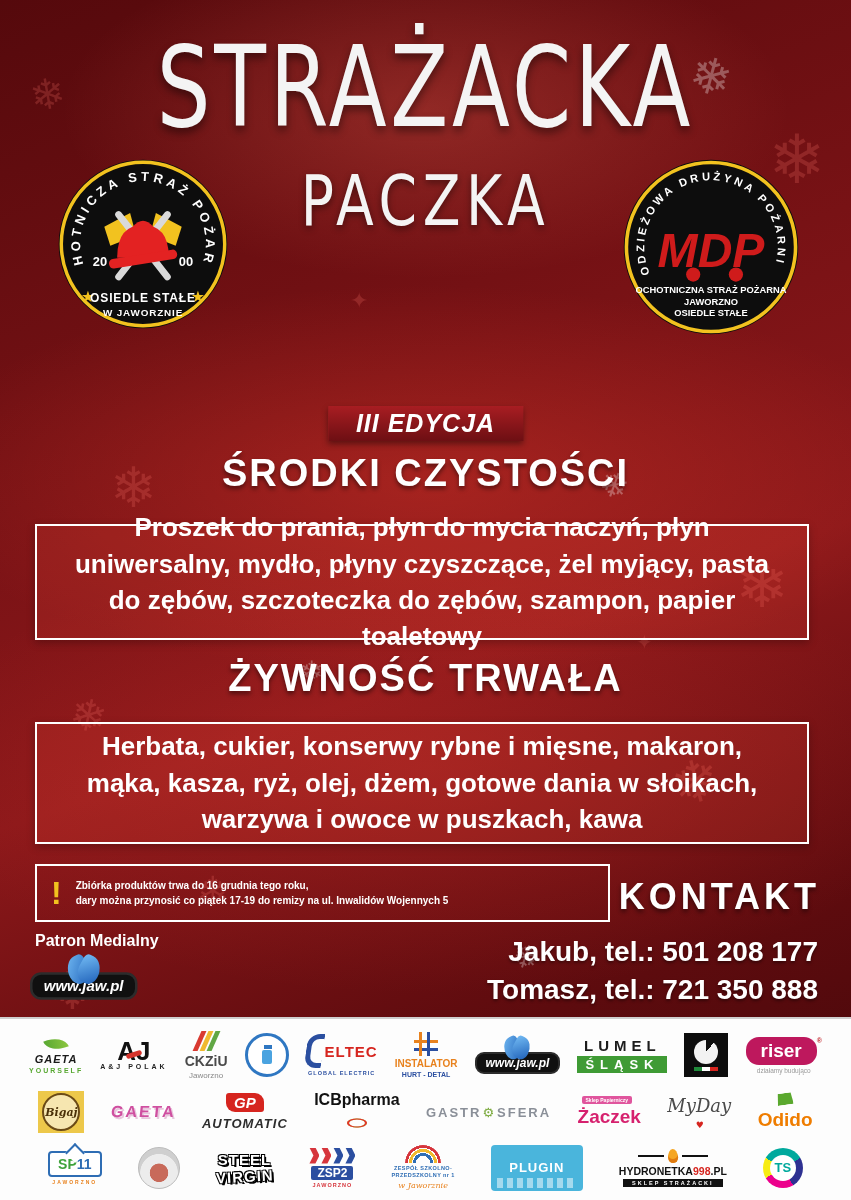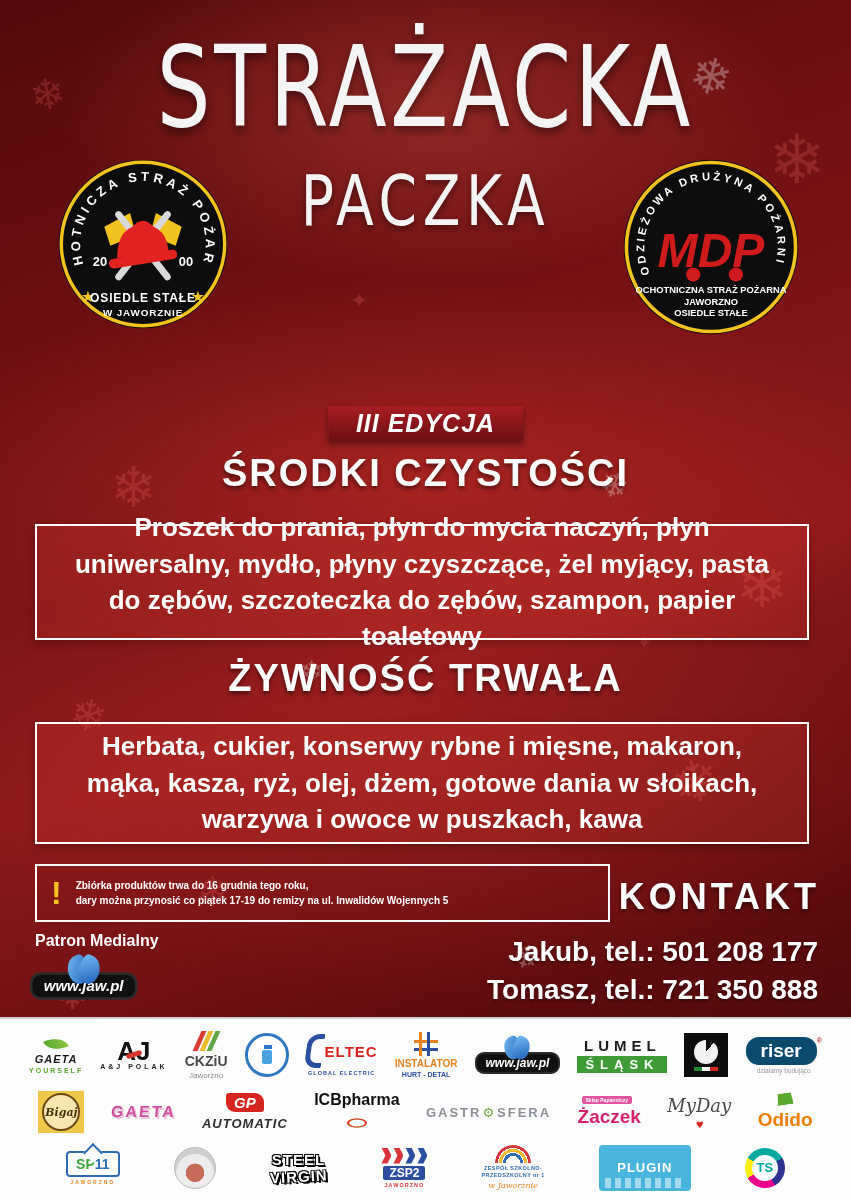--- a/index.html
+++ b/index.html
@@ -108,21 +108,21 @@
   .ins-l{color:#e8821e;font-weight:900;font-size:10px;}
   .ins-s{color:#2b4fa0;font-weight:700;font-size:7px;}
   .lum-l{color:#1c1c1c;font-weight:800;font-size:15px;letter-spacing:5px;}
   .lum-s{background:#3f9b35;color:#fff;font-weight:800;font-size:13px;letter-spacing:6px;padding:1px 8px;}
   .pzbox{width:44px;height:44px;background:#0d0d0d;display:flex;flex-direction:column;
     align-items:center;justify-content:center;gap:3px;}
   .pie{width:24px;height:24px;border-radius:50%;background:conic-gradient(#0d0d0d 0 40deg,#f2f2f2 40deg 360deg);}
   .flag{display:flex;}
   .flag i{width:8px;height:4px;display:block;}
   .fg1{background:#1f8a3a;}.fg2{background:#fff;}.fg3{background:#d6251f;}
-  .riserbox{background:#0c4a6e;color:#fff;font-weight:800;font-size:19px;padding:3px 15px;border-radius:13px;}
+  .riserbox{background:#be185d;color:#fff;font-weight:800;font-size:19px;padding:3px 15px;border-radius:13px;}
   .riser-reg{font-size:7px;vertical-align:top;color:#c3242b;font-weight:700;}
   .riser-s{font-size:6.5px;color:#999;}
   
   .bigajbox{width:46px;height:42px;background:#edc84a;display:flex;align-items:center;justify-content:center;}
   .bigajseal{width:34px;height:34px;border:2px solid #6b4a16;border-radius:50%;background:#f6e6b0;
     display:flex;align-items:center;justify-content:center;
     font-family:"DejaVu Serif",serif;font-style:italic;font-weight:700;font-size:11px;color:#4a3008;}
   .gaeta-l{color:#cf4fa0;font-weight:900;font-size:16px;letter-spacing:2px;transform:skewX(-6deg);
     text-shadow:2px 2px 0 #e8c7dd;}
   .gpbox{background:#d6251f;color:#fff;font-style:italic;font-weight:900;font-size:15px;
@@ -424,20 +424,31 @@
         </span>
         <span class="zsp1-j">w Jaworznie</span>
       </div>
       <div class="lg">
         <span class="plbox">
           <span class="pl-l">PLUGIN</span>
           <i class="sky"></i>
         </span>
       </div>
       <div class="lg">
+        <span class="hydrotop">
+          <i class="hline"></i>
+          <i class="flame"></i>
+          <i class="hline"></i>
+        </span>
+        <span class="hyd-l">
+          <span>HYDRONETKA</span><span class="hyd-n">998</span><span>.PL</span>
+        </span>
+        <span class="hyd-s">SKLEP STRAŻACKI</span>
+      </div>
+      <div class="lg">
         <span class="tsring">
           <span class="tsin">TS</span>
         </span>
       </div>
     </div>
 
   </div>
 </div>
 
 </body></html>

